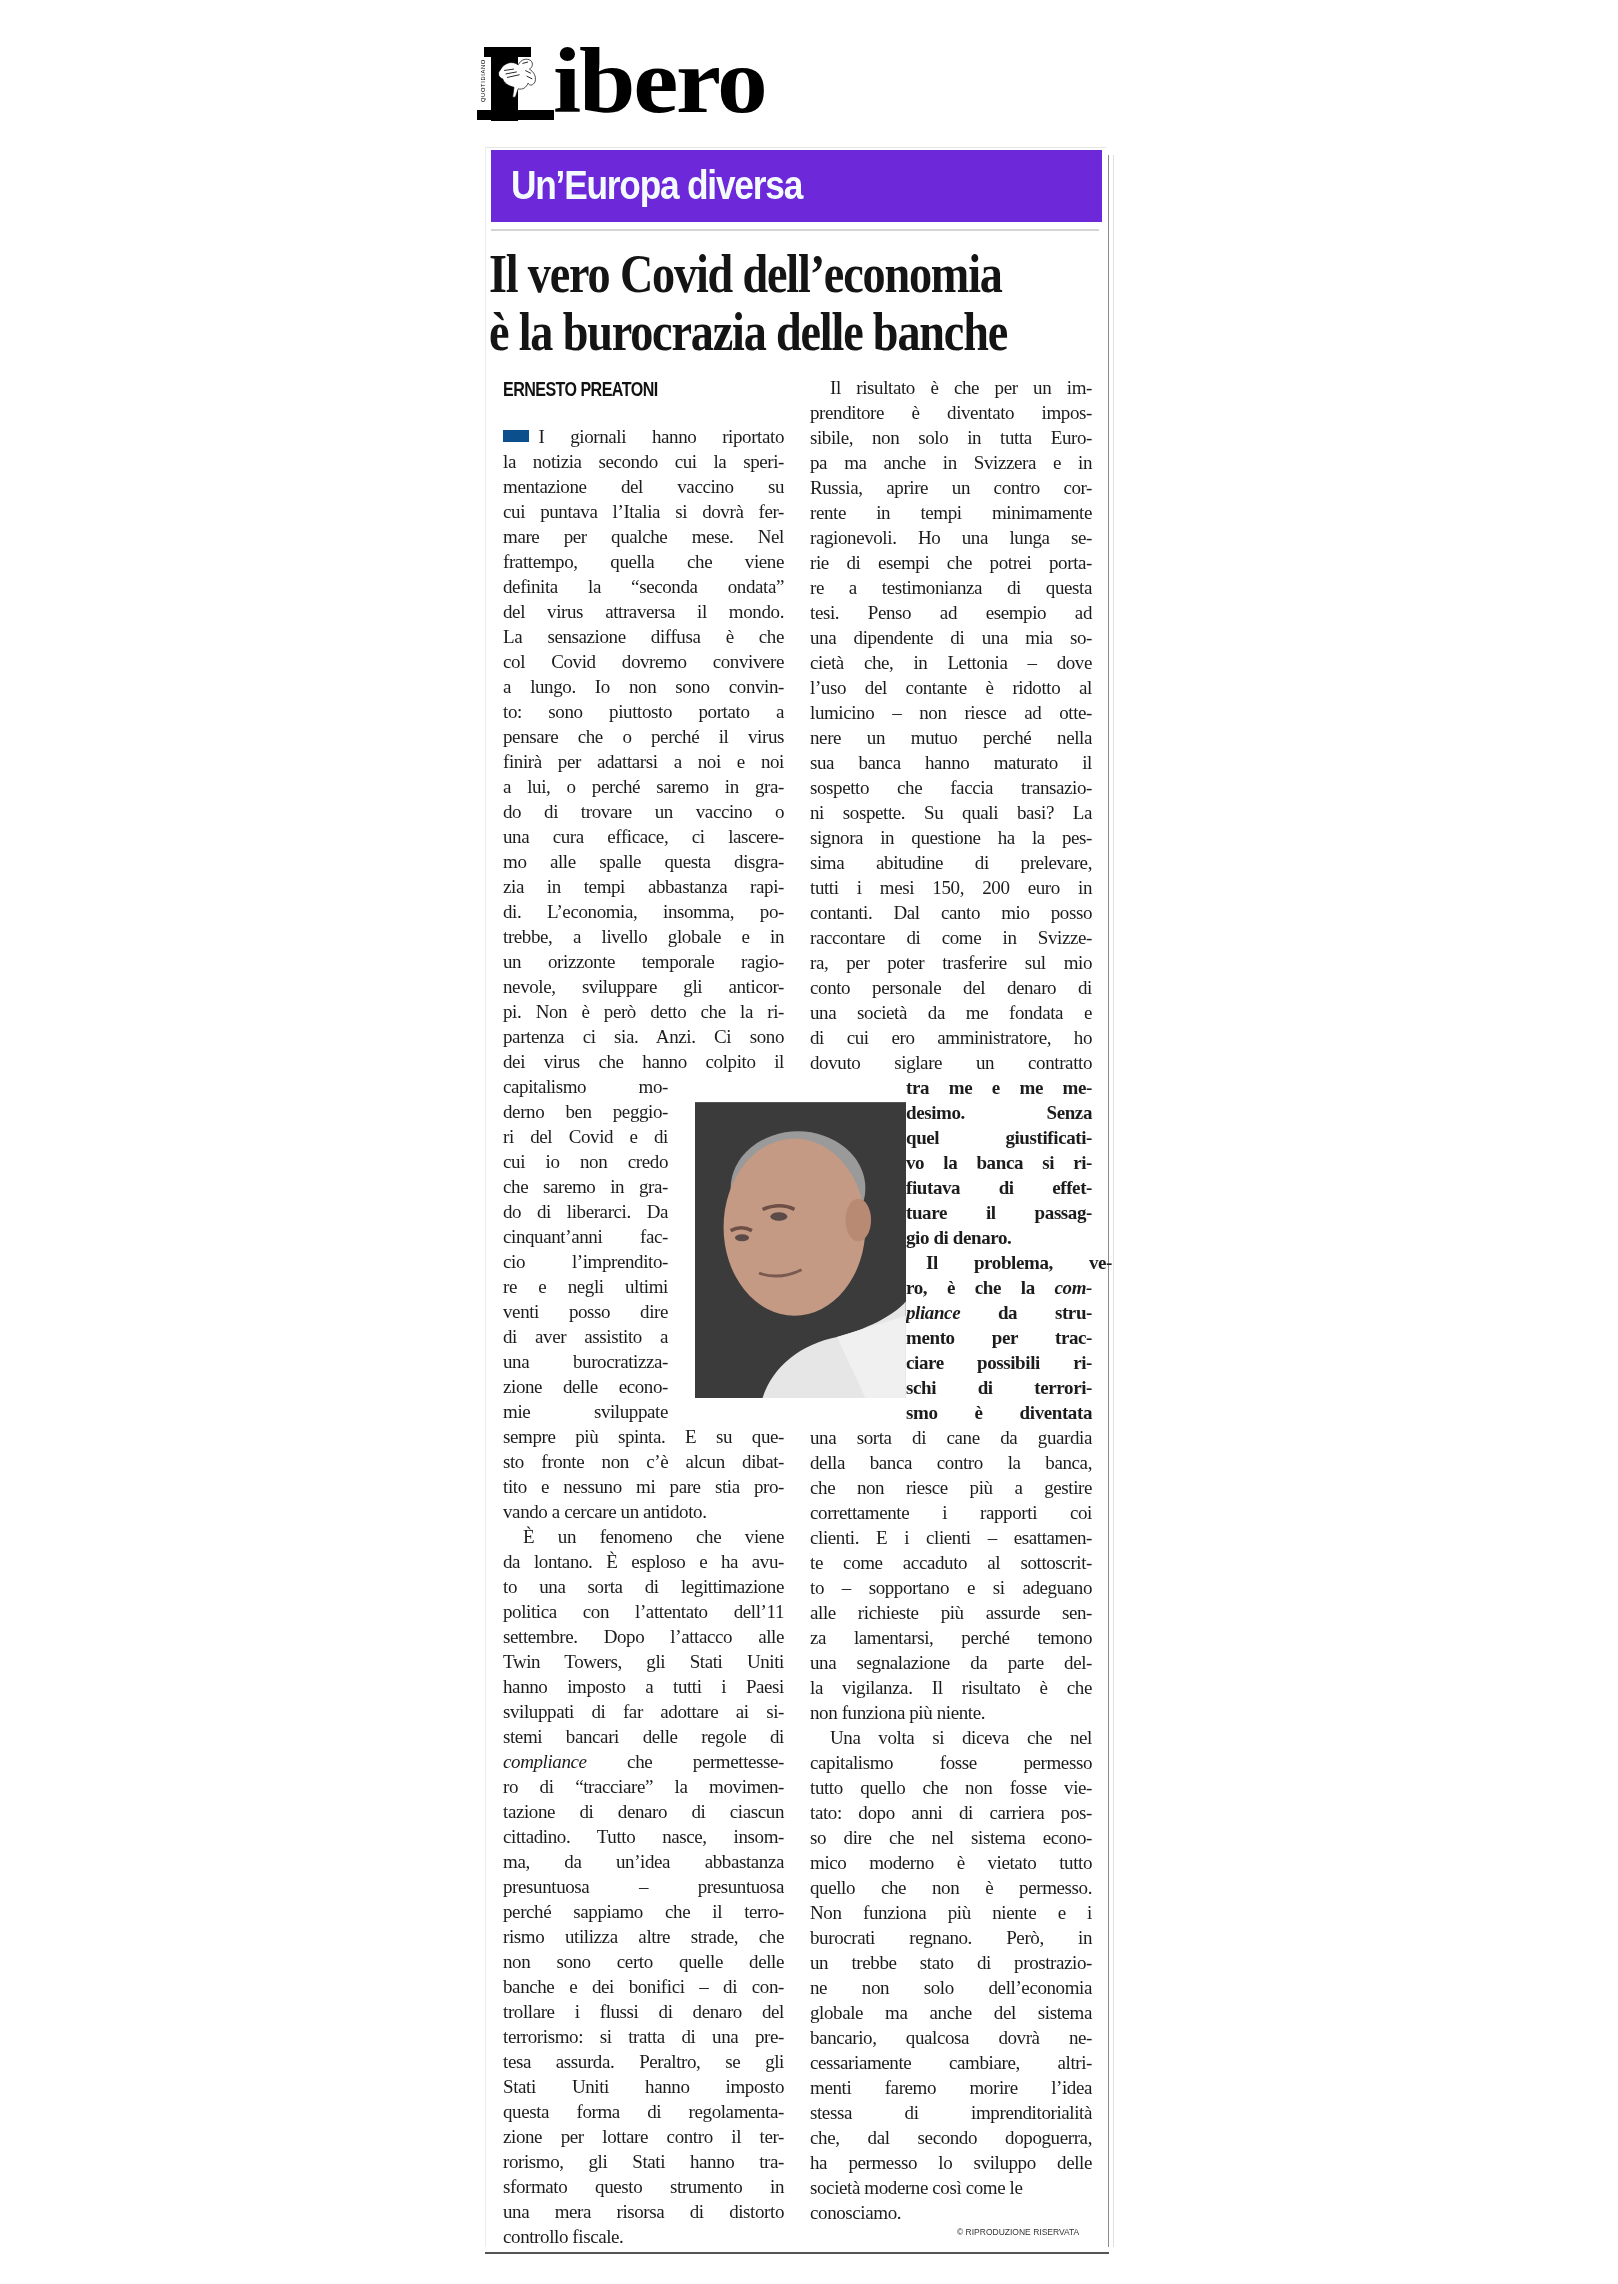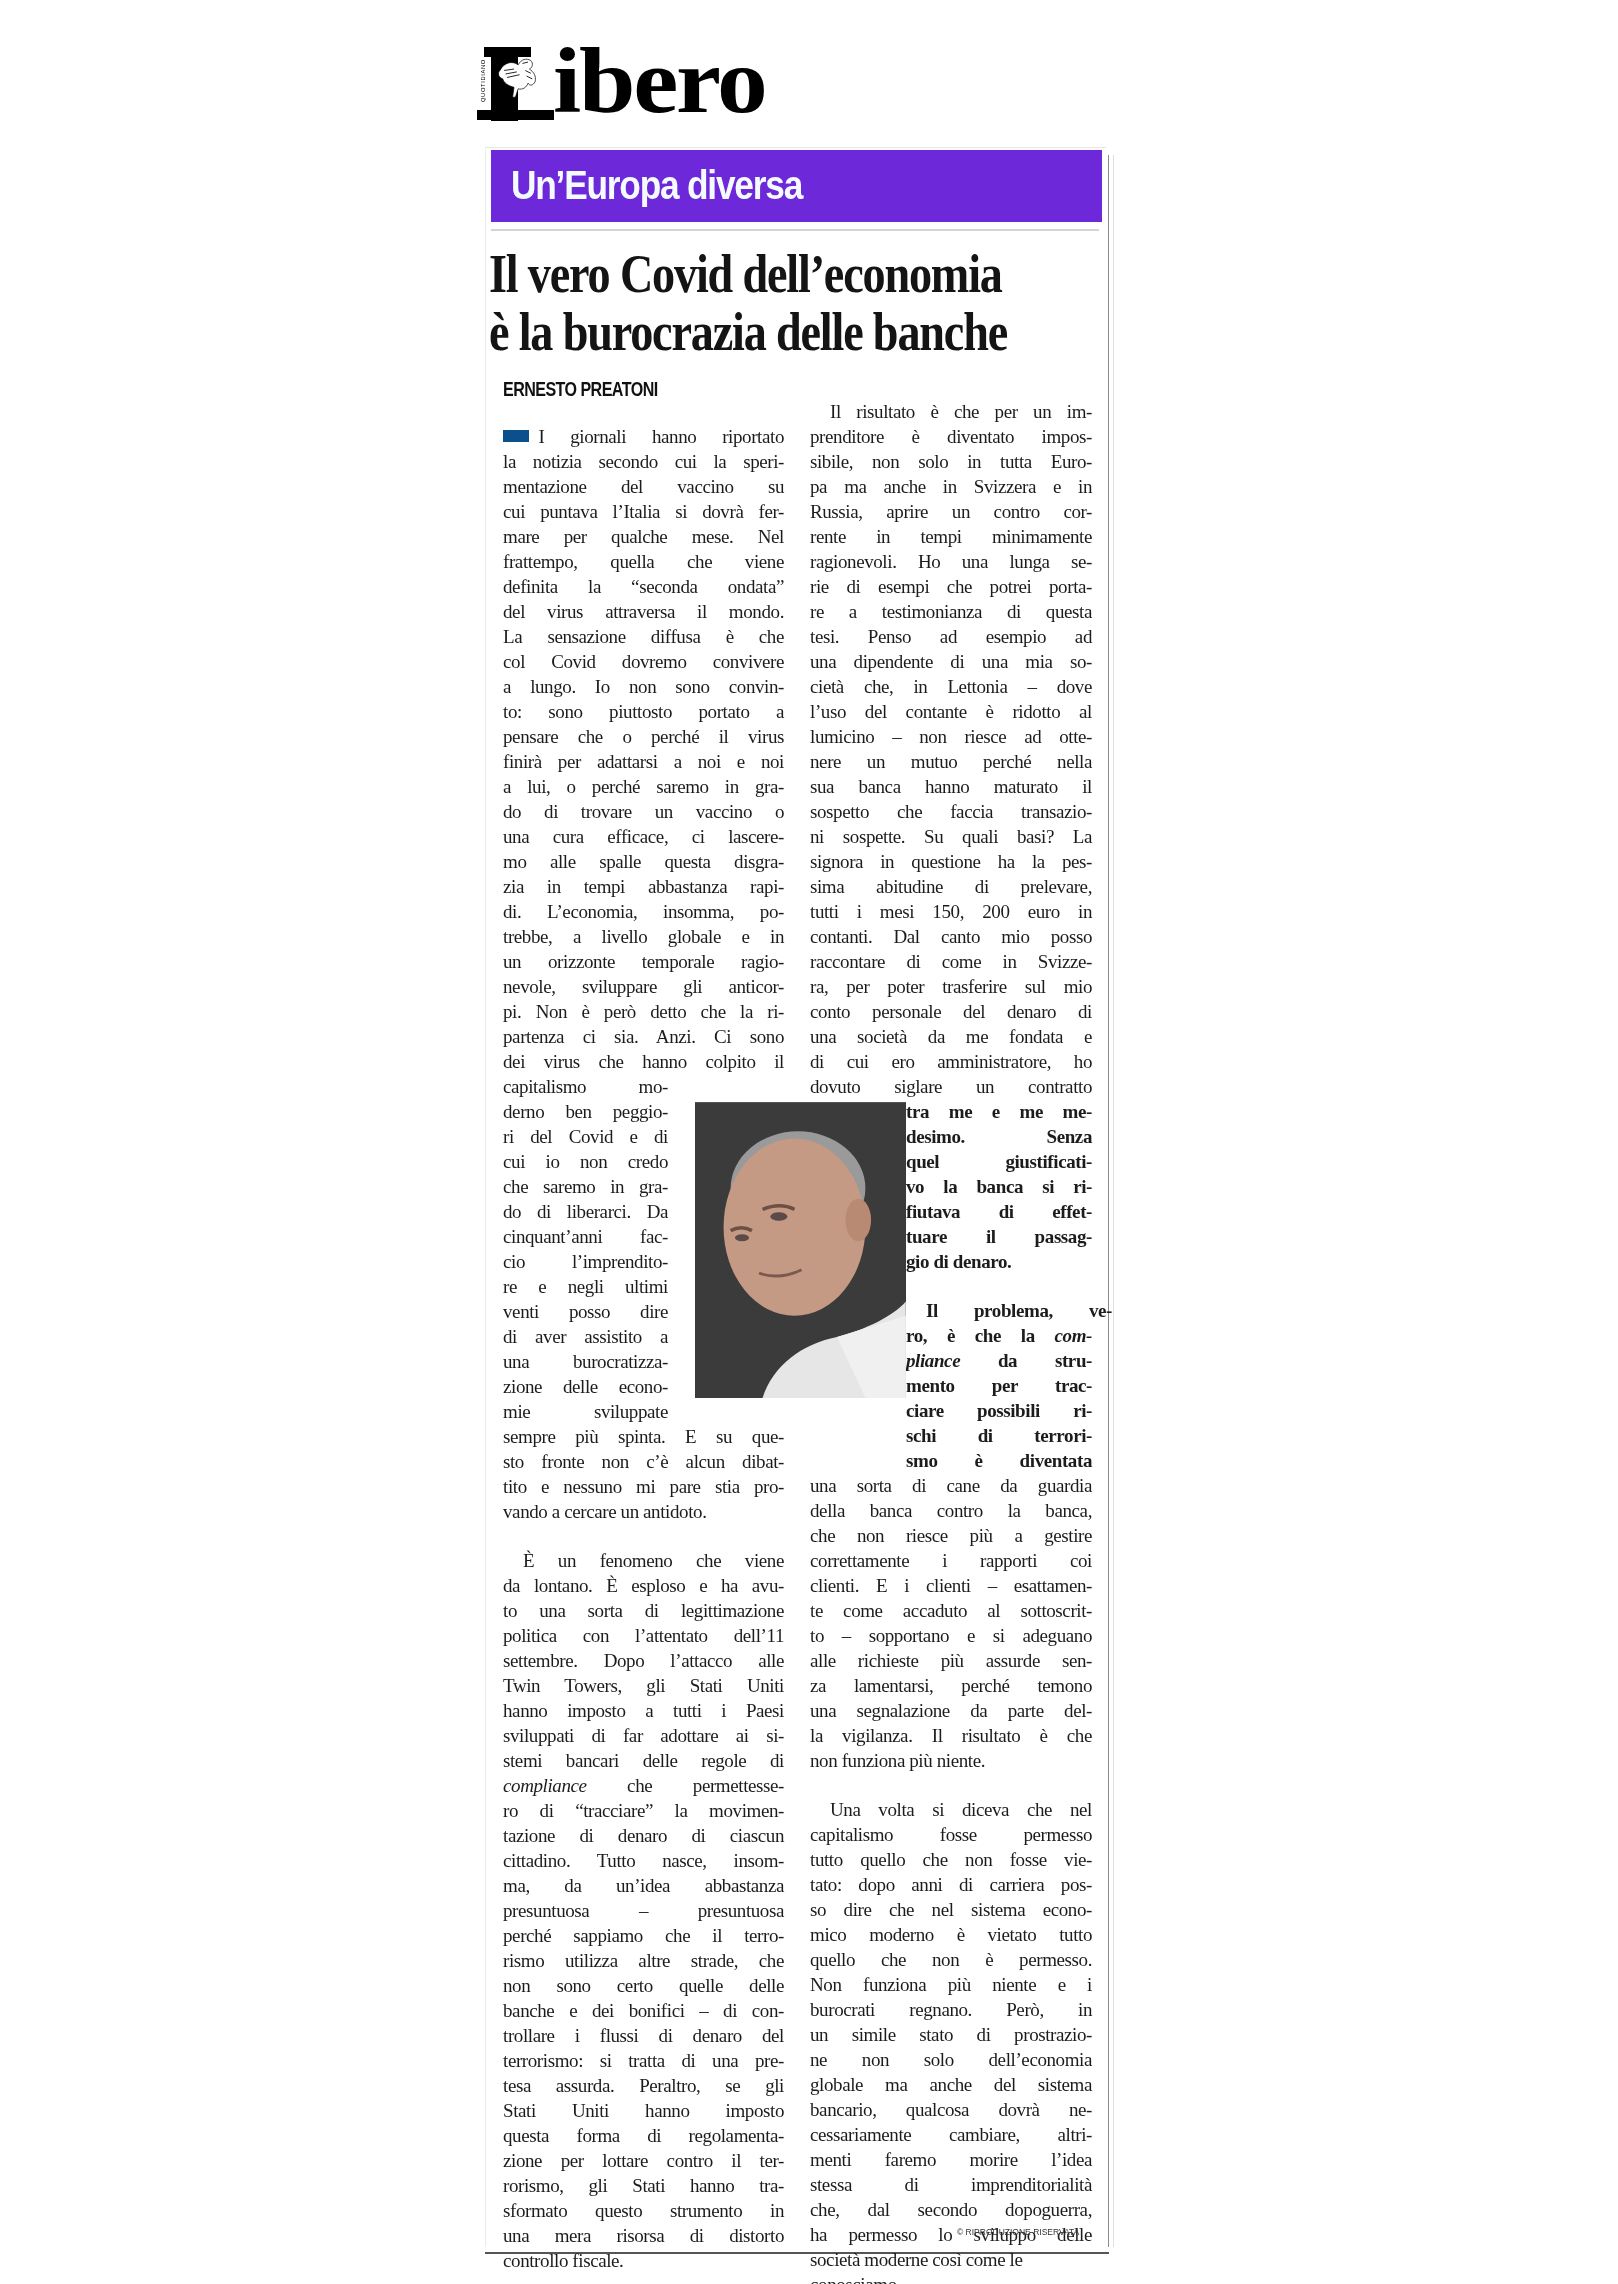--- a/index.html
+++ b/index.html
@@ -31,21 +31,21 @@
   .headline { position: absolute; left: 489px; top: 245px; width: 624px; }
   .headline-line { display: block; font-family: "Liberation Serif", serif; font-size: 55px; line-height: 58px; color: #141414; letter-spacing: -1.4px; transform: scaleX(0.84); transform-origin: left center; white-space: nowrap; }
 
   
   .byline { position: absolute; left: 503px; top: 377px; font-family: "Liberation Sans", sans-serif; font-weight: 700; font-size: 20.6px; line-height: 24px; letter-spacing: -0.7px; color: #111; transform: scaleX(0.78); transform-origin: left center; white-space: nowrap; }
 
   
   .col { position: absolute; }
   .line { display: block; height: 25px; font-size: 19px; line-height: 25px; white-space: nowrap; color: #1c1c1c; text-align: justify; text-align-last: justify; overflow: visible; letter-spacing: -0.4px; }
   .line.last { text-align-last: left; }
-  .line.indent { padding-left: 20px; margin-top: 24px; }
+  .line.indent { padding-left: 20px; }
   .line .it { font-style: italic; }
   .col-left { left: 503px; top: 424px; width: 281px; }
   .col-right { left: 810px; top: 375px; width: 282px; }
   .col-left .line.narrow { width: 165px; }
   .col-right .line.narrowR { margin-left: 96px; width: 186px; font-weight: bold; }
 
   .bullet { display: inline-block; width: 25.5px; height: 11.3px; background: #0b4f8d; margin-right: 10px; vertical-align: 1.4px; }
 
   
   .photo { position: absolute; left: 695px; top: 1102px; width: 211px; height: 295px; background: #3a3a3a; overflow: hidden; border-top: 0.7px solid #555; }
@@ -221,21 +221,21 @@
     <span class="line last">non funziona più niente.</span>
     <span class="line indent">Una volta si diceva che nel</span>
     <span class="line">capitalismo fosse permesso</span>
     <span class="line">tutto quello che non fosse vie-</span>
     <span class="line">tato: dopo anni di carriera pos-</span>
     <span class="line">so dire che nel sistema econo-</span>
     <span class="line">mico moderno è vietato tutto</span>
     <span class="line">quello che non è permesso.</span>
     <span class="line">Non funziona più niente e i</span>
     <span class="line">burocrati regnano. Però, in</span>
-    <span class="line">un simile stato di prostrazio-</span>
+    <span class="line">un trebbe stato di prostrazio-</span>
     <span class="line">ne non solo dell’economia</span>
     <span class="line">globale ma anche del sistema</span>
     <span class="line">bancario, qualcosa dovrà ne-</span>
     <span class="line">cessariamente cambiare, altri-</span>
     <span class="line">menti faremo morire l’idea</span>
     <span class="line">stessa di imprenditorialità</span>
     <span class="line">che, dal secondo dopoguerra,</span>
     <span class="line">ha permesso lo sviluppo delle</span>
     <span class="line last">società moderne così come le</span>
     <span class="line">conosciamo.</span>

